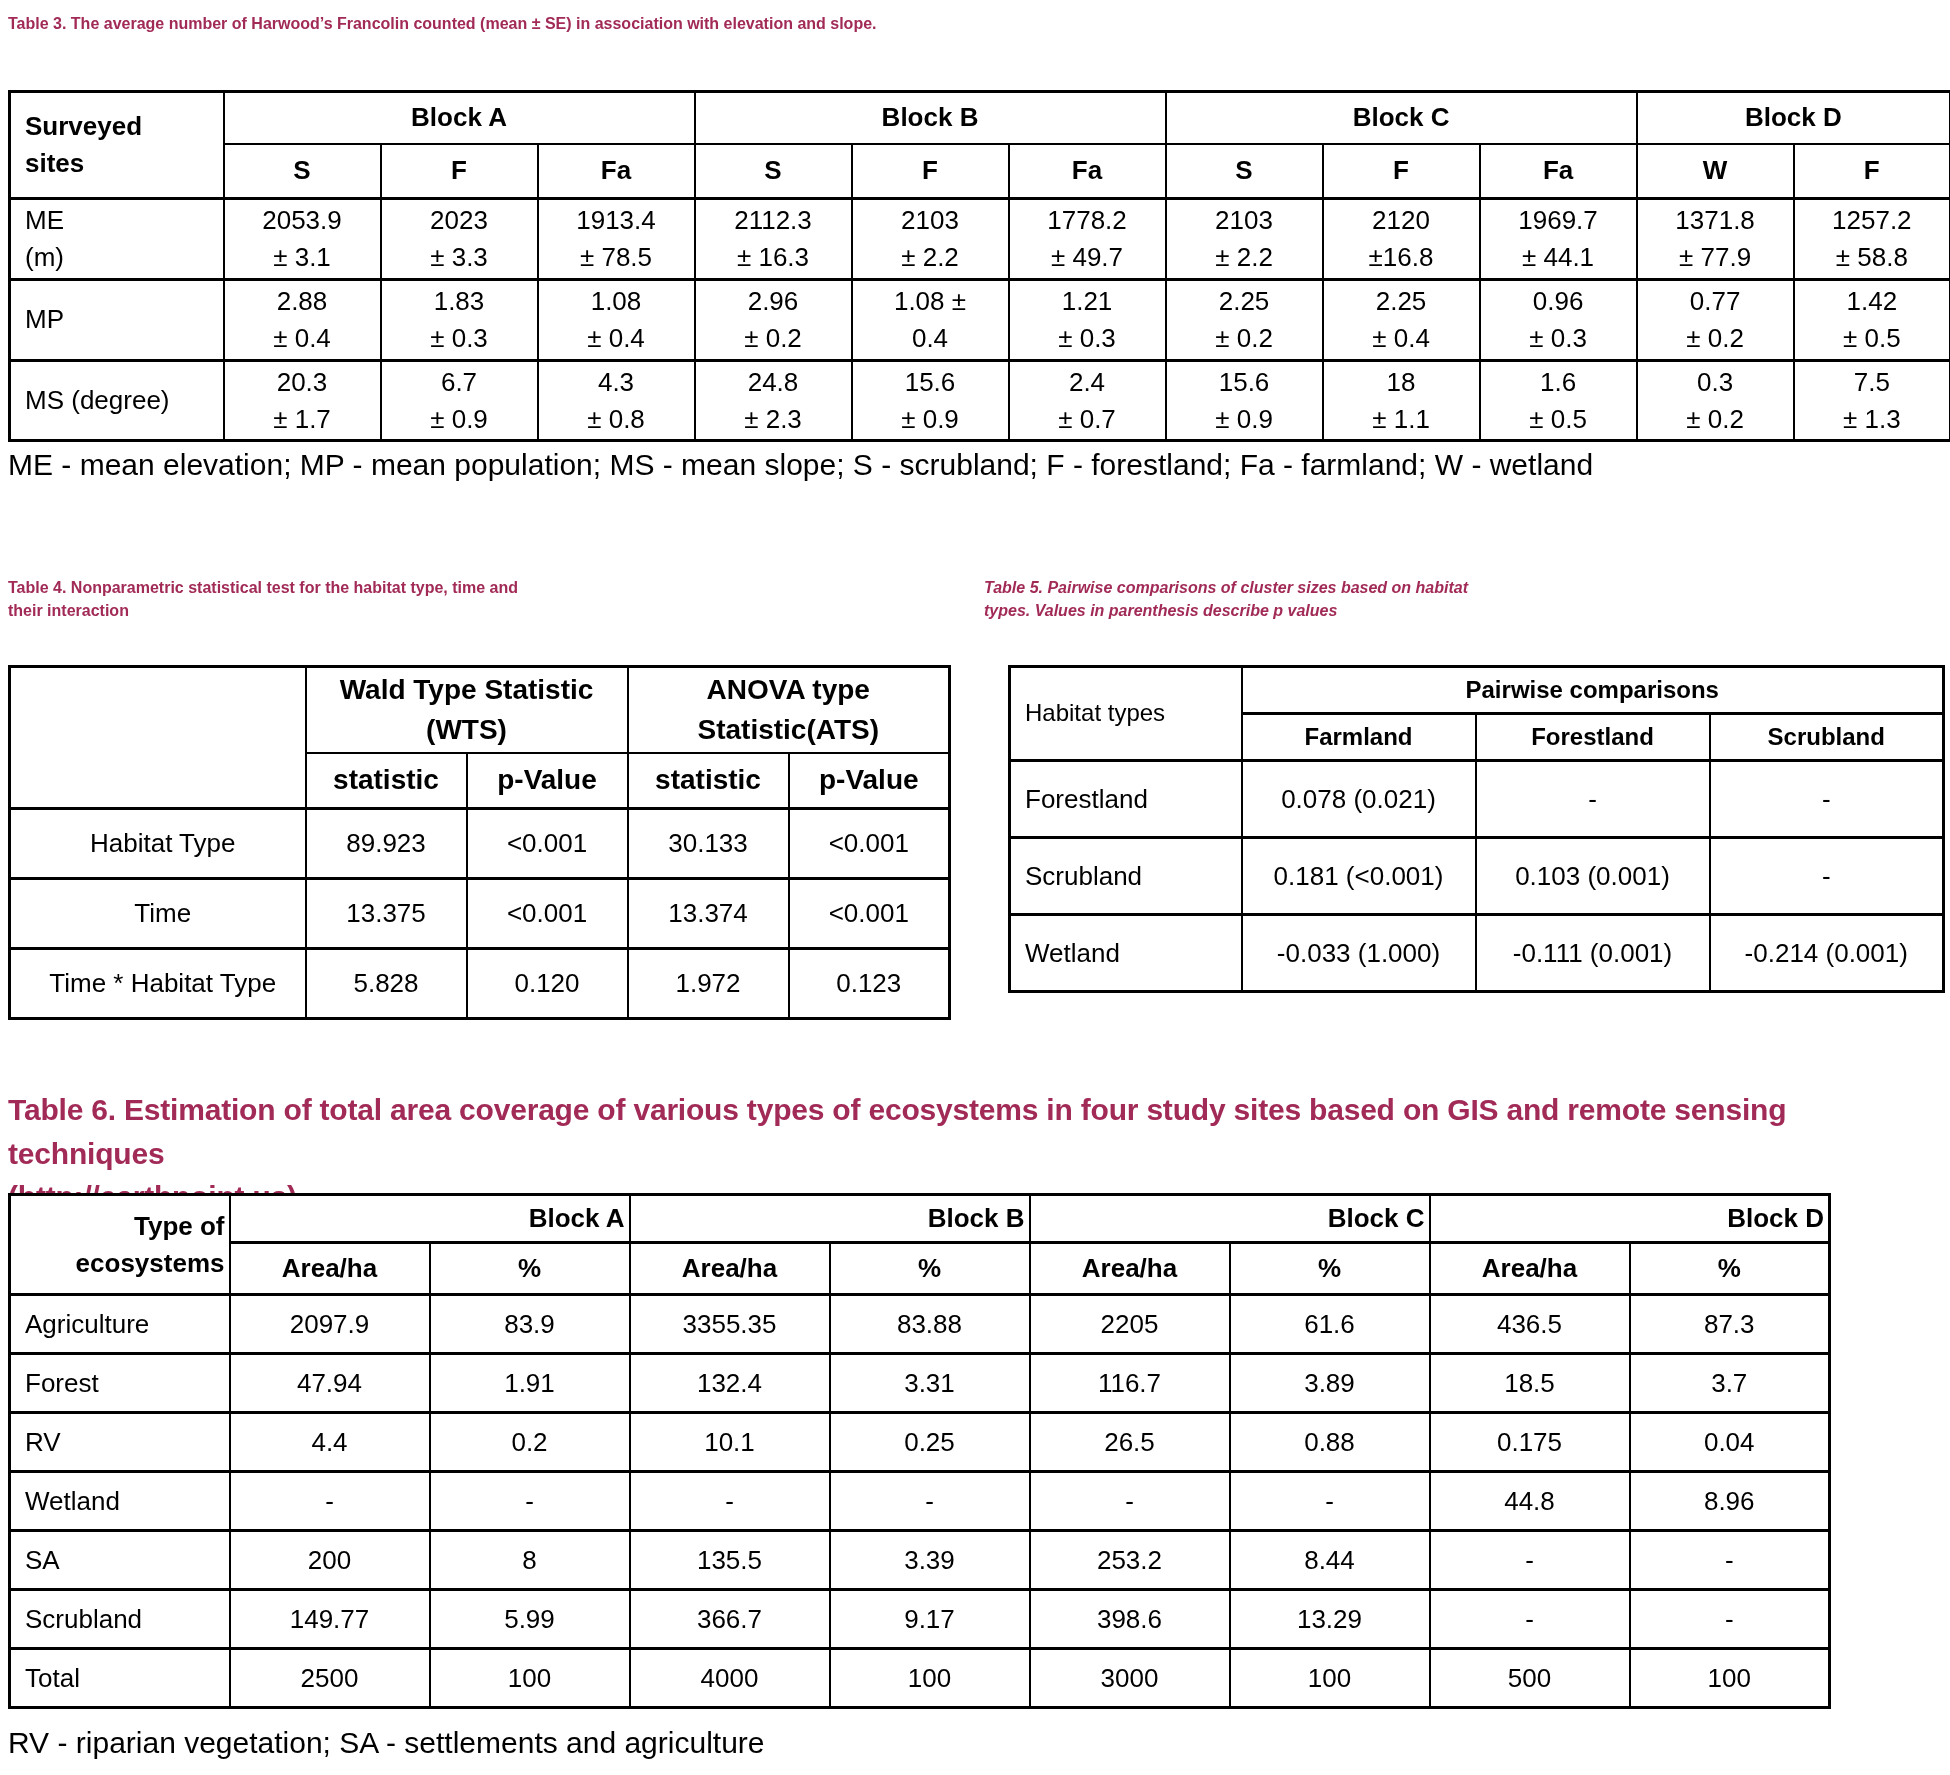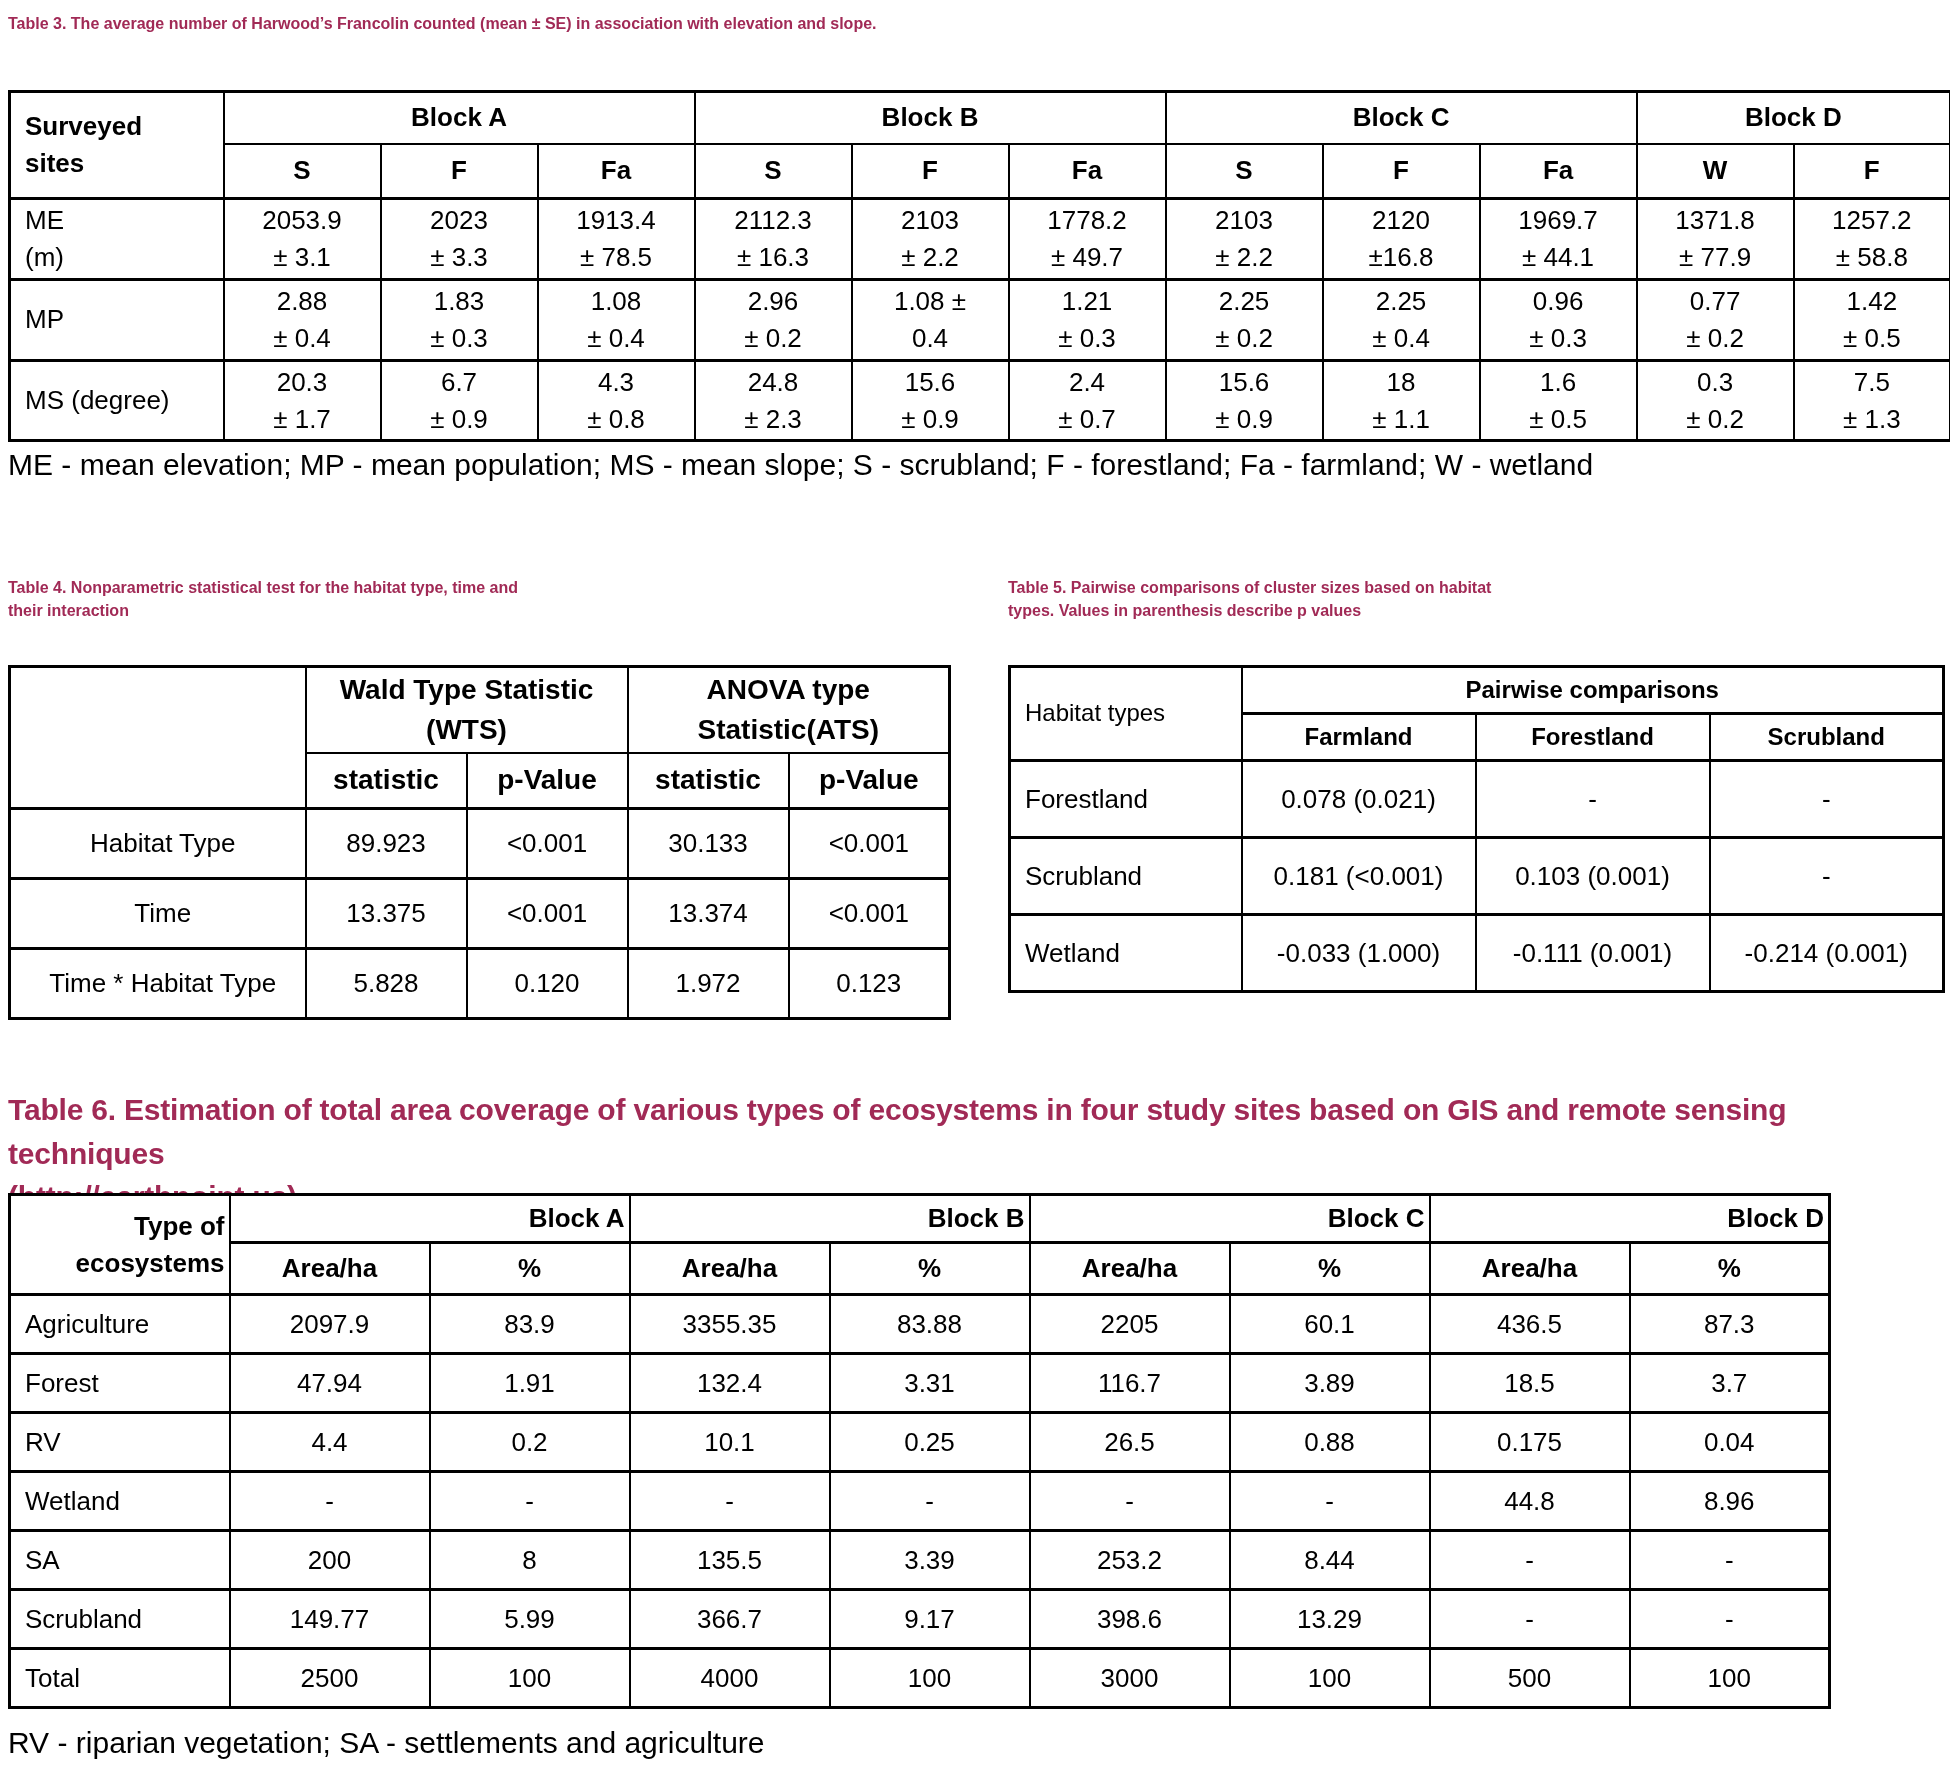--- a/index.html
+++ b/index.html
@@ -33,21 +33,21 @@
 
   
   .t4-title { left:8px; top:576px; width:1000px; }
   .t4 { left:8px; top:665px; width:940px; }
   .t4 .c-lbl { width:296px; } .t4 .c-d { width:161px; }
   .t4 tr.h1 td { height:86px; font-size:28px; }
   .t4 tr.h2 td { height:56px; font-size:28px; }
   .t4 tr.body td { height:70px;text-align:center; }
 
   
-  .t5-title { left:1008px; top:576px; width:940px; }
+  .t5-title { left:984px; top:576px; width:940px;font-style:italic; }
   .t5 { left:1008px; top:665px; width:935px; }
   .t5 .c-lbl { width:232px; } .t5 .c-d { width:234px; }
   .t5 tr.h1 td { height:47px; font-size:24px; }
   .t5 tr.h2 td { height:47px; font-size:24px; }
   .t5 tr.body td { height:77px; }
 
   
   .t6-title { left:8px; top:1088px; width:1800px; font-size:30px; letter-spacing:-0.2px; }
   .t6 { left:8px; top:1193px; width:1820px; }
   .t6 .c-lbl { width:220px; } .t6 .c-d { width:200px; }
@@ -306,21 +306,21 @@
     <td class="hd">Area/ha</td>
     <td class="hd">%</td>
   </tr>
   <tr class="body thick">
     <td class="lbl">Agriculture</td>
     <td>2097.9</td>
     <td>83.9</td>
     <td>3355.35</td>
     <td>83.88</td>
     <td>2205</td>
-    <td>60.1</td>
+    <td>61.6</td>
     <td>436.5</td>
     <td>87.3</td>
   </tr>
   <tr class="body thick">
     <td class="lbl">Forest</td>
     <td>47.94</td>
     <td>1.91</td>
     <td>132.4</td>
     <td>3.31</td>
     <td>116.7</td>

